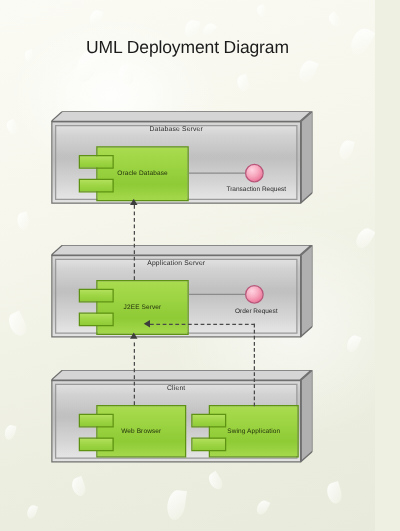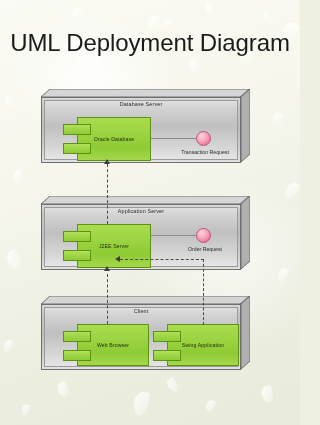--- a/index.html
+++ b/index.html
@@ -33,21 +33,21 @@
     pointer-events: none;
   }
 
   
   #title {
     position: absolute;
     left: 0;
     top: 29px;
     width: 300px;
     text-align: center;
-    font-size: 24px;
+    font-size: 14px;
     color: #1b1b1b;
     letter-spacing: -0.1px;
     white-space: nowrap;
   }
 
   
   .node {
     position: absolute;
   }
   .node-top {

